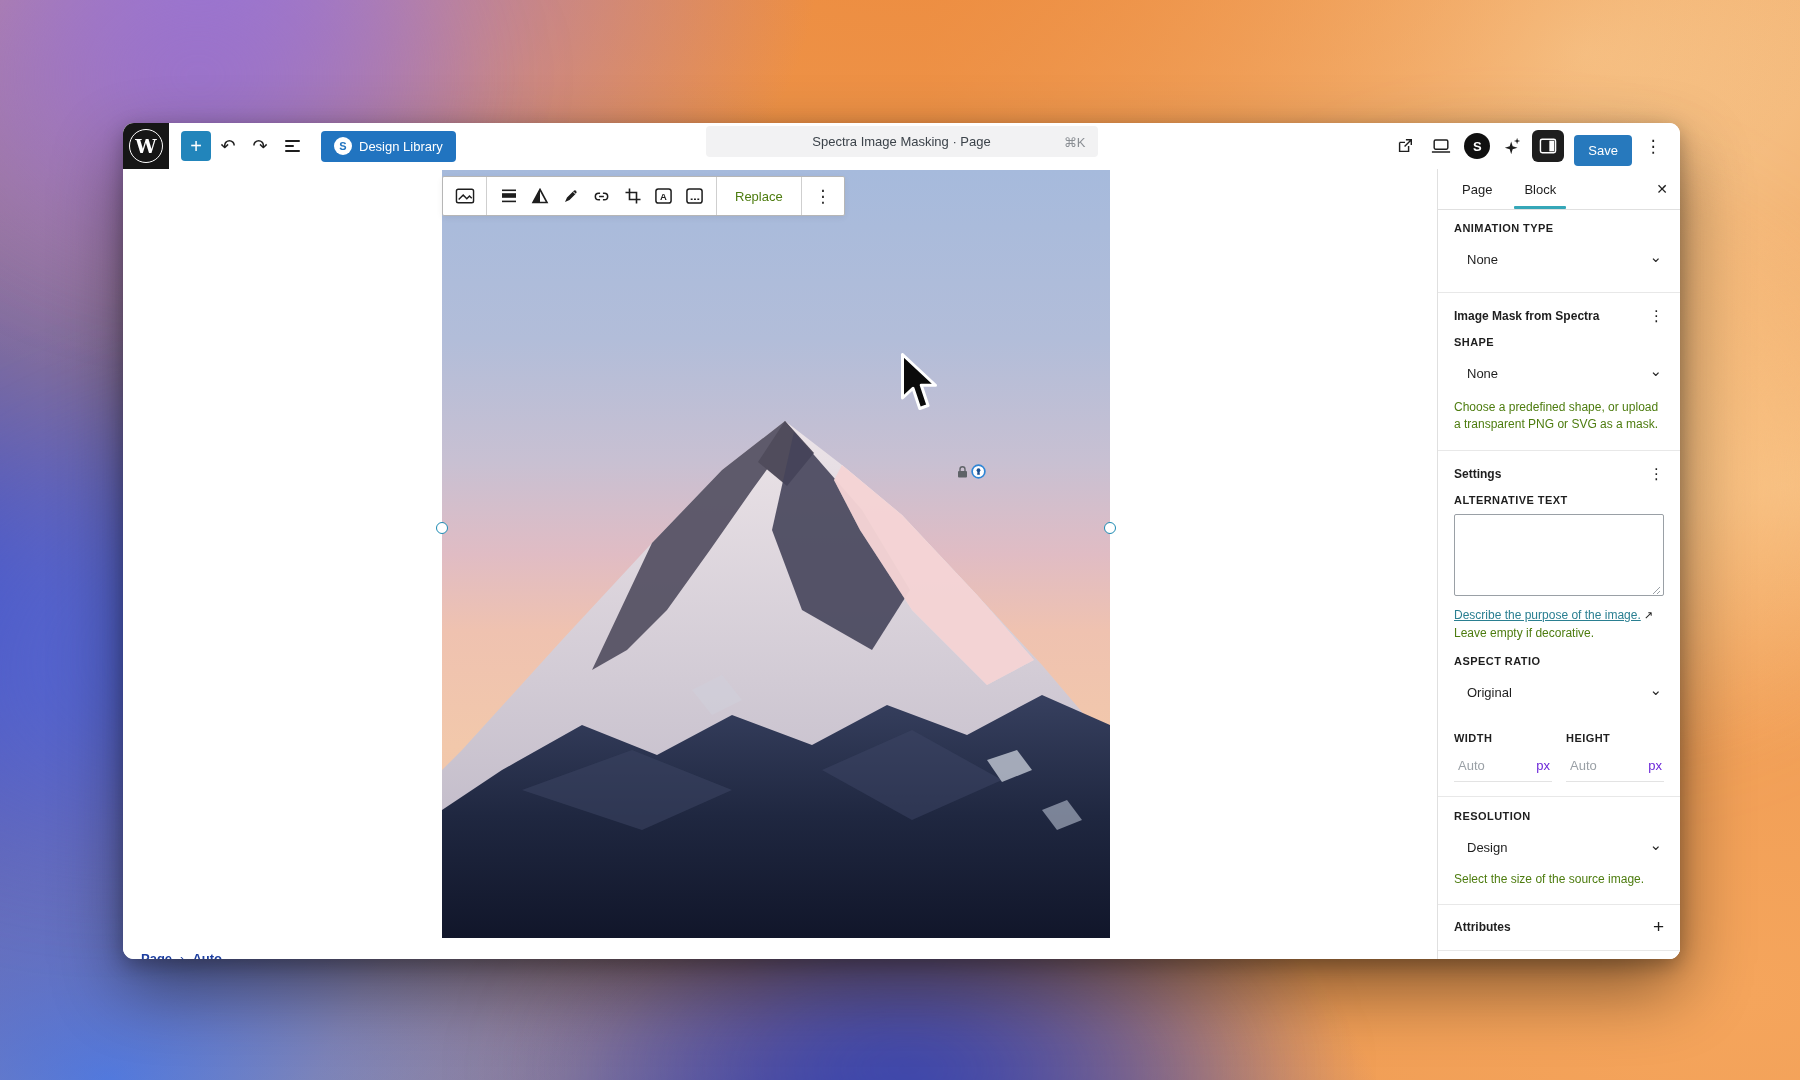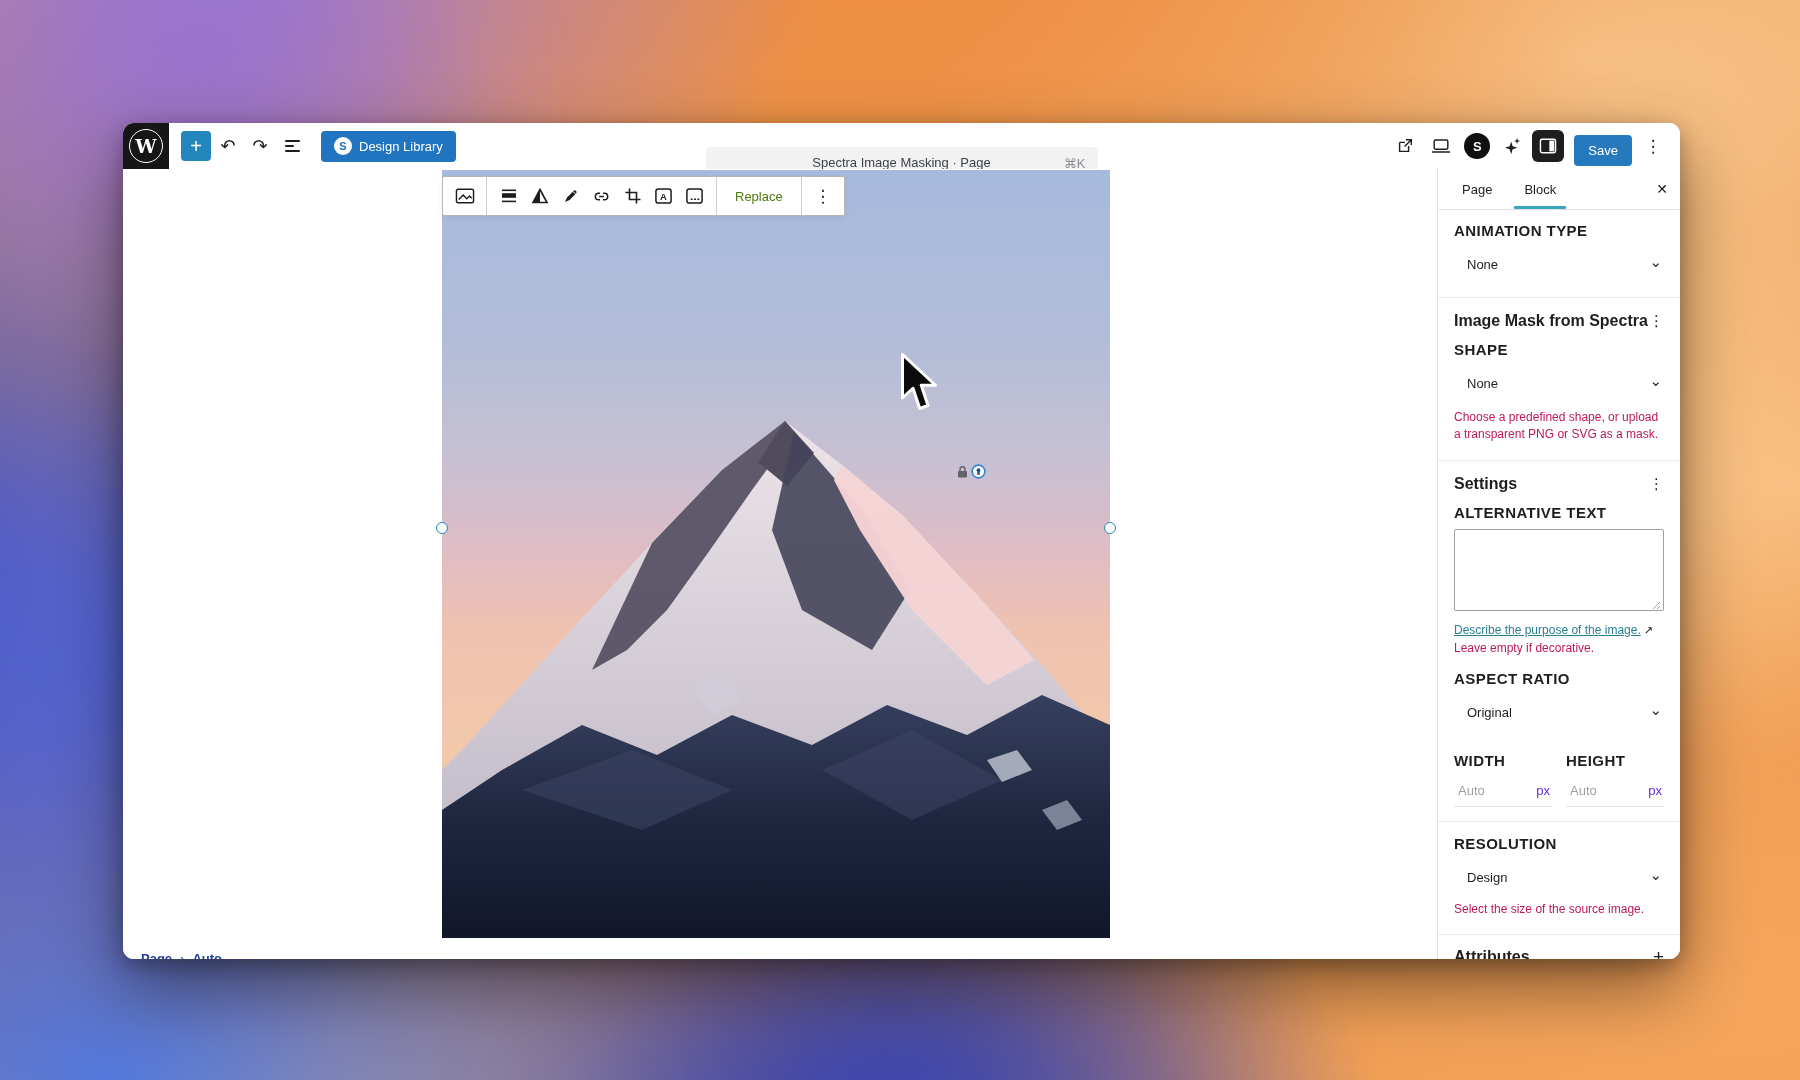--- a/index.html
+++ b/index.html
@@ -30,21 +30,21 @@
   .wp-ring{width:32px;height:32px;border:1.6px solid #fff;border-radius:50%;display:flex;align-items:center;justify-content:center;
     color:#fff;font-family:"DejaVu Serif",serif;font-size:19px;font-weight:700;line-height:1;}
   .hbtn{height:30px;min-width:30px;display:flex;align-items:center;justify-content:center;border-radius:4px;color:#1e1e1e;font-size:18px;cursor:pointer;}
   .plus-btn{width:30px;background:#2285bb;color:#fff;font-size:20px;margin-left:12px;font-weight:500;}
   .ghost{background:transparent;margin-left:2px;}
   .listview{display:flex;flex-direction:column;gap:3px;align-items:flex-start;}
   .listview i{display:block;height:2px;background:#1e1e1e;border-radius:1px;}
   .lv1,.lv3{width:15px;} .lv2{width:9px;}
   .dl-btn{display:flex;align-items:center;gap:7px;height:31px;padding:0 13px;margin-left:14px;border-radius:4px;background:#2174c0;color:#fff;font-size:13px;font-weight:500;cursor:pointer;}
   .dl-circle{width:18px;height:18px;border-radius:50%;background:#fff;color:#2174c0;display:flex;align-items:center;justify-content:center;font-size:11px;font-weight:800;}
-  .title-pill{position:absolute;left:50%;top:24px;transform:translateX(-50%);width:392px;height:31px;background:#f2f2f3;border-radius:4px;display:flex;align-items:center;justify-content:center;}
+  .title-pill{position:absolute;left:50%;top:3px;transform:translateX(-50%);width:392px;height:31px;background:#f2f2f3;border-radius:4px;display:flex;align-items:center;justify-content:center;}
   .doc-title{font-size:13px;color:#3c434a;}
   .cmdk{position:absolute;right:12px;top:50%;transform:translateY(-50%);font-size:13px;color:#8b8f94;}
   .hdr-right{margin-left:auto;display:flex;align-items:center;gap:4px;padding-right:12px;}
   .icon16 svg{display:block;}
   .spectra-dark{width:26px;height:26px;border-radius:50%;background:#101010;color:#fff;display:flex;align-items:center;justify-content:center;font-size:13px;font-weight:800;}
   .sb-toggle{width:32px;height:32px;border-radius:6px;background:#1e1e1e;display:flex;align-items:center;justify-content:center;}
   .save-btn{height:31px;padding:0 14px;border-radius:4px;background:#2779bd;color:#fff;font-size:13px;font-weight:500;display:flex;align-items:center;margin-left:6px;cursor:pointer;margin-top:8px;}
   .kebab{font-size:17px;color:#1e1e1e;letter-spacing:0;}
 
   
@@ -78,28 +78,28 @@
   .crumb{position:absolute;left:18px;bottom:-7px;font-size:13px;font-weight:600;color:#1d3fa0;display:flex;gap:8px;align-items:center;}
   .crumb .sep{color:#1d3fa0;font-weight:400;}
 
   
   .sidebar{position:absolute;right:0;top:0;width:242px;height:100%;background:#fff;border-left:1px solid #e0e0e0;color:#1e1e1e;overflow:hidden;}
   .tabs{height:40px;border-bottom:1px solid #e0e0e0;display:flex;align-items:stretch;position:relative;padding-left:8px;}
   .tab{padding:0 16px;display:flex;align-items:center;font-size:13px;font-weight:500;color:#1e1e1e;position:relative;cursor:pointer;}
   .tab.active::after{content:"";position:absolute;left:6px;right:6px;bottom:0;height:3px;background:#35a7b8;border-radius:1px;}
   .close-x{position:absolute;right:12px;top:0;height:100%;display:flex;align-items:center;font-size:14px;color:#1e1e1e;cursor:pointer;}
   .panel{padding:12px 16px 16px;border-bottom:1px solid #e8e8e8;}
-  .sb-label{font-size:15px;font-weight:600;letter-spacing:.45px;color:#1e1e1e;margin-bottom:8px;}
+  .sb-label{font-size:11px;font-weight:600;letter-spacing:.45px;color:#1e1e1e;margin-bottom:8px;}
   .sb-select{height:34px;display:flex;align-items:center;justify-content:space-between;padding:0 2px 0 13px;cursor:pointer;}
   .sb-select .val{font-size:13px;color:#1e1e1e;}
   .chev{font-size:15px;color:#1e1e1e;line-height:0;transform:translateY(-2px);}
   .sec-head{display:flex;align-items:center;justify-content:space-between;margin-bottom:11px;}
-  .sec-title{font-size:16px;font-weight:600;}
+  .sec-title{font-size:12px;font-weight:600;}
   .sec-kebab{font-size:15px;color:#1e1e1e;cursor:pointer;}
-  .help{font-size:12px;color:#be185d;line-height:1.45;}
+  .help{font-size:12px;color:#4d7c0f;line-height:1.45;}
   .alt-wrap{position:relative;margin-bottom:8px;}
   .alt-ta{width:100%;height:82px;box-sizing:border-box;border:1px solid #9aa0a6;border-radius:2px;resize:none;font-family:inherit;font-size:13px;padding:6px;outline:none;}
   .ta-grip{position:absolute;right:3px;bottom:5px;pointer-events:none;}
   .alt-link-row{font-size:12px;margin-bottom:3px;}
   .alt-link{color:#2a7f91;text-decoration:underline;cursor:pointer;}
   .ext-mini{color:#1e1e1e;font-size:11px;margin-left:3px;text-decoration:none;}
   .dims{display:flex;gap:14px;margin-top:12px;}
   .dim{flex:1;margin-top:11px;}
   .dim-input{display:flex;align-items:center;justify-content:space-between;border-bottom:1px solid #e3e3e3;padding:5px 2px 7px 2px;}
   .dim-input input{border:none;outline:none;width:55%;font-size:13px;font-family:inherit;color:#1e1e1e;background:transparent;}

